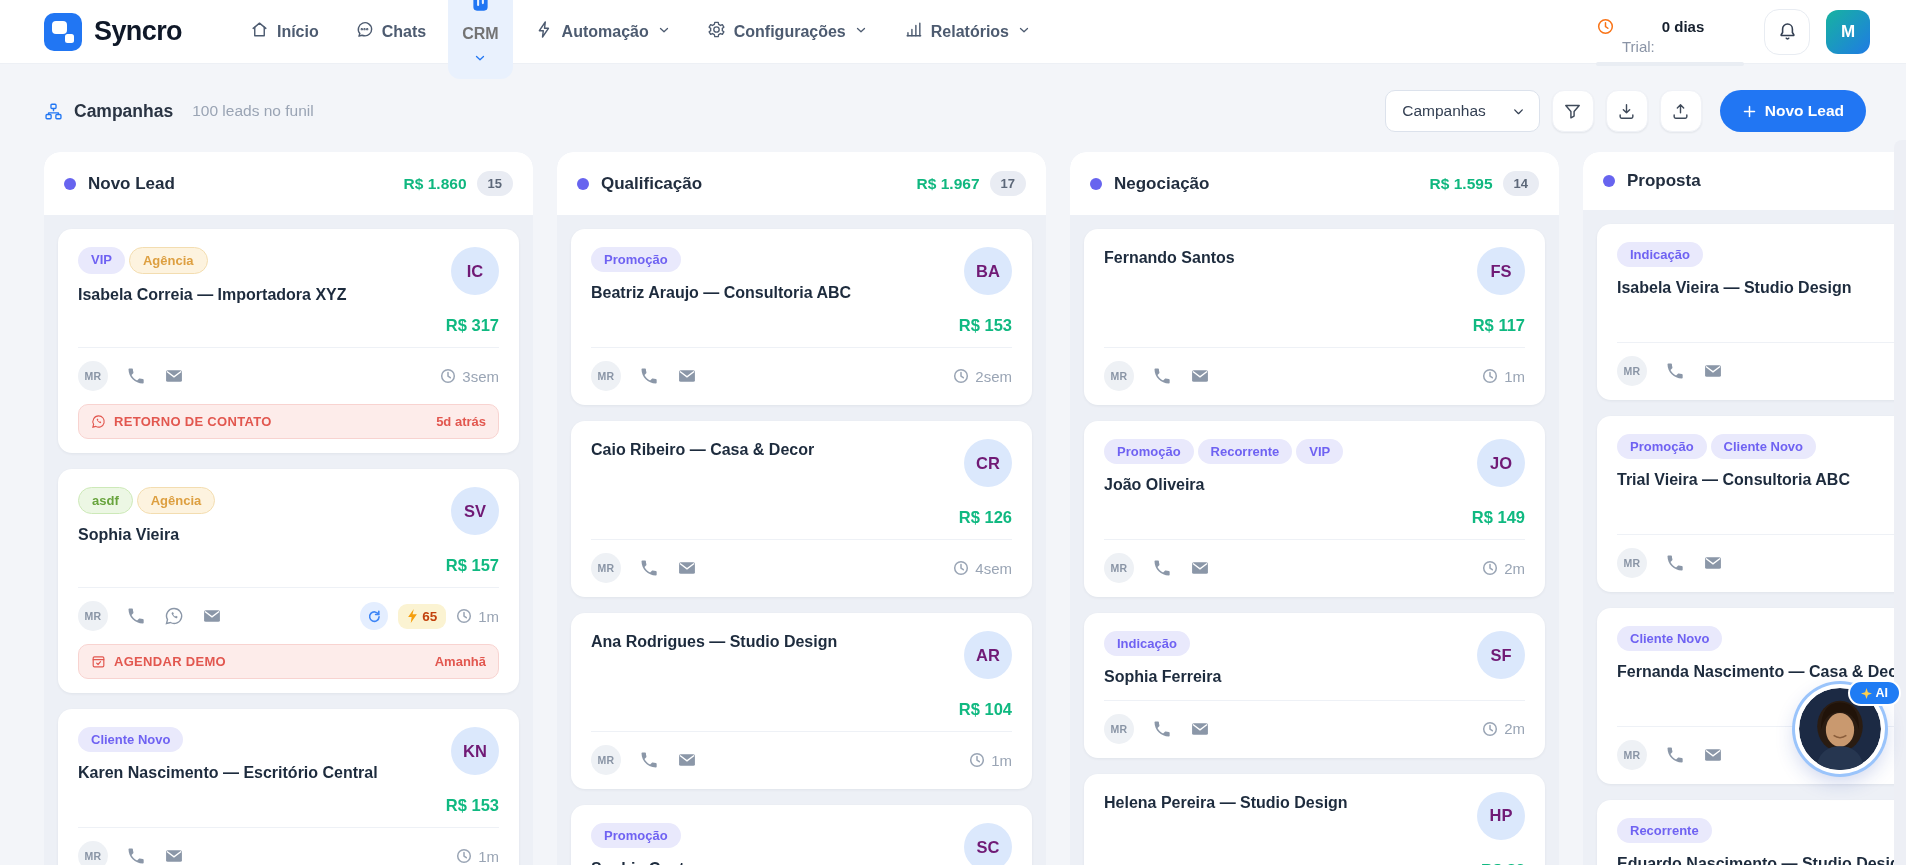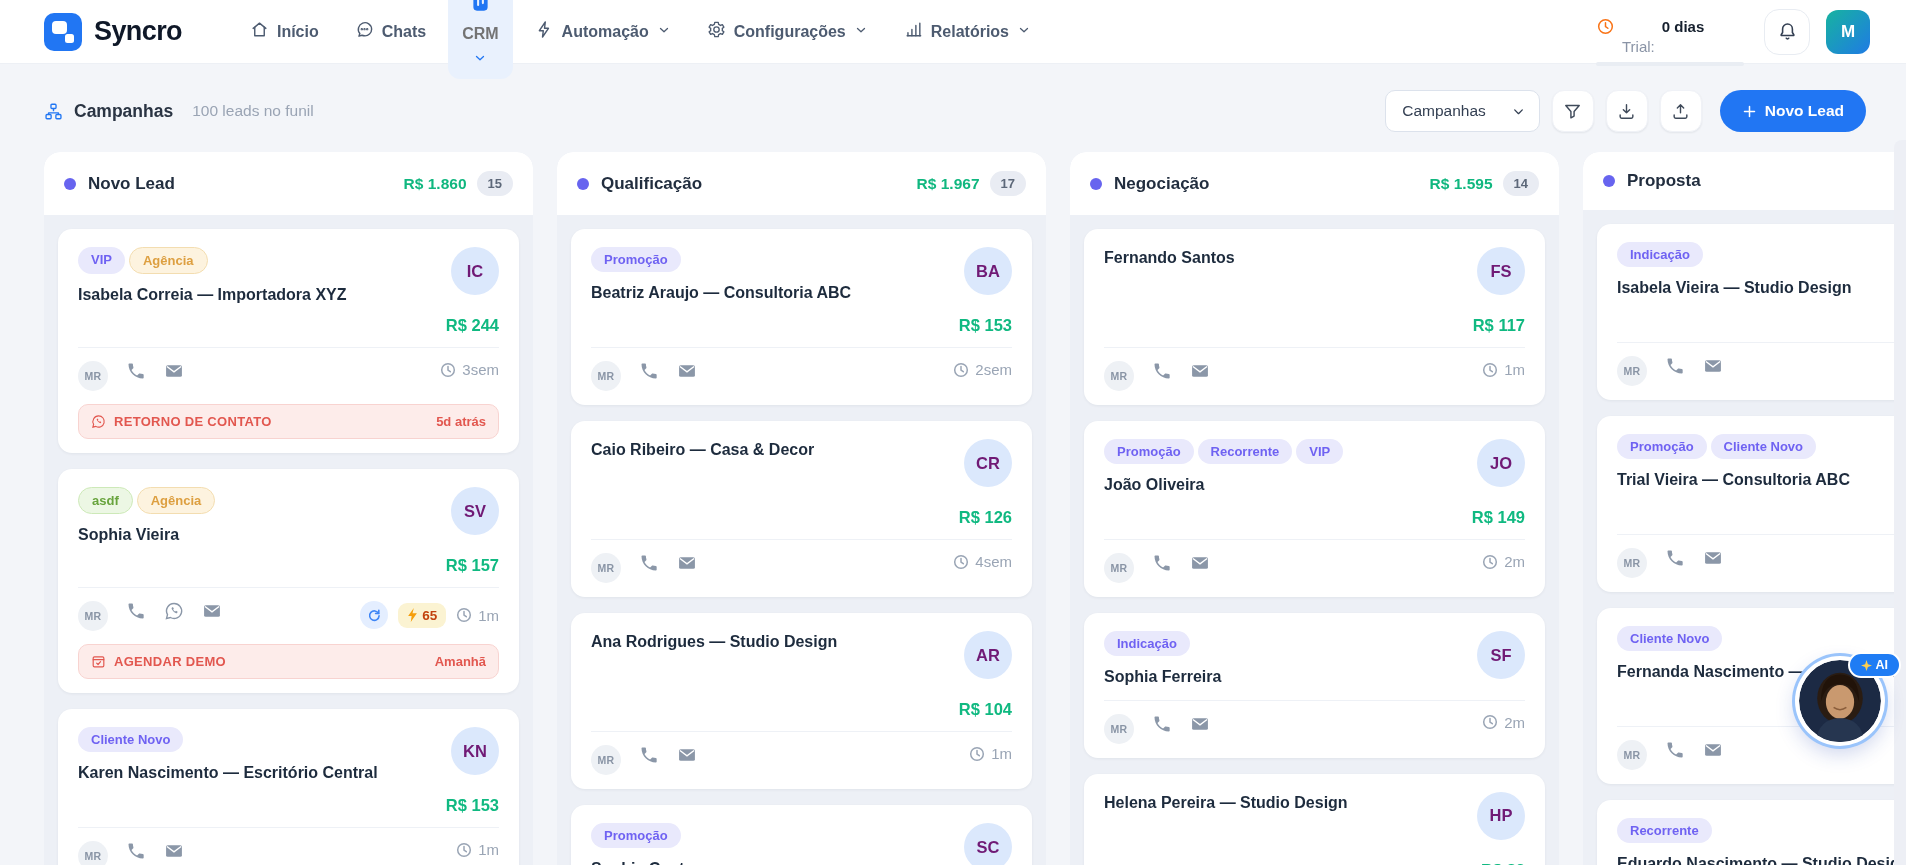--- a/index.html
+++ b/index.html
@@ -59,33 +59,33 @@
   .tag { font-size:13px; font-weight:700; padding:6px 13px; border-radius:999px; line-height:1; white-space:nowrap; }
   .tag-indigo { background:#e9e9fc; color:#6f62f2; }
   .tag-orange { background:#fdf3df; color:#dd9f40; border:1px solid #f3ddb0; }
   .tag-green  { background:#ecf7e4; color:#68a43d; border:1px solid #cde9b8; }
   .lead-name { font-size:16px; font-weight:700; color:#1d2b3d; line-height:1.35; }
   .nw { white-space:nowrap; }
   .card-side { display:flex; flex-direction:column; align-items:flex-end; justify-content:space-between; gap:12px; flex:0 0 auto; }
   .avatar { width:48px; height:48px; border-radius:50%; background:#dbe8fc; color:#701a75; font-weight:700; font-size:16.5px; display:flex; align-items:center; justify-content:center; }
   .lead-value { color:#10b981; font-weight:800; font-size:16.5px; white-space:nowrap; }
 
-  .card-foot { margin-top:12px; border-top:1px solid #eef1f6; padding-top:13px; display:flex; align-items:flex-start; gap:18px; }
+  .card-foot { margin-top:12px; border-top:1px solid #eef1f6; padding-top:13px; display:flex; align-items:center; gap:18px; }
   .owner { width:30px; height:30px; border-radius:50%; background:#eef1f5; color:#8a95a6; font-size:10.5px; font-weight:700; display:flex; align-items:center; justify-content:center; letter-spacing:.4px; flex:0 0 auto; }
   .ch { color:#8b97a8; display:flex; cursor:pointer; }
   .foot-right { margin-left:auto; display:flex; align-items:center; gap:10px; }
   .meta { display:flex; align-items:center; gap:6px; color:#9aa5b5; font-size:15px; white-space:nowrap; }
   .chip-sync { width:28px; height:28px; border-radius:50%; background:#e4eeff; color:#3f86f6; display:flex; align-items:center; justify-content:center; }
   .chip-score { display:flex; align-items:center; gap:4px; background:#fbf3d2; border-radius:9px; padding:5px 9px; color:#c2410c; font-weight:800; font-size:13.5px; }
 
   .alert { margin-top:13px; background:#fdecea; border:1px solid #f8d3d0; border-radius:10px; padding:9px 12px; display:flex; align-items:center; justify-content:space-between; color:#e2574f; font-size:13px; font-weight:700; cursor:pointer; }
   .alert-left { display:flex; align-items:center; gap:8px; letter-spacing:.3px; }
 
   
-  .ai-fab { position:absolute; left:1795px; top:656px; width:90px; height:90px; border-radius:50%; background:#fff; box-shadow:0 0 0 3px #9ac4fb, 0 8px 20px rgba(30,64,175,.22); cursor:pointer; z-index:20; }
+  .ai-fab { position:absolute; left:1795px; top:684px; width:90px; height:90px; border-radius:50%; background:#fff; box-shadow:0 0 0 3px #9ac4fb, 0 8px 20px rgba(30,64,175,.22); cursor:pointer; z-index:20; }
   .ai-photo { position:absolute; inset:4px; border-radius:50%; overflow:hidden; }
   .ai-badge { position:absolute; top:-4px; right:-16px; background:#1f7cf4; border:2px solid #fff; border-radius:999px; padding:4px 11px; color:#fff; font-size:12.5px; font-weight:800; display:flex; align-items:center; gap:4px; }
 
   
   .v-scroll { position:absolute; right:0; top:140px; bottom:0; width:12px; background:#edeff5; border-radius:8px 0 0 0; z-index:15; }
 </style>
 </head>
 <body>
 
 <header class="app-header">
@@ -254,21 +254,21 @@
         <div class="card-top">
           <div class="card-info">
             <div class="tags">
               <span class="tag tag-indigo">VIP</span>
               <span class="tag tag-orange">Agência</span>
             </div>
             <div class="lead-name">Isabela Correia — Importadora XYZ</div>
           </div>
           <div class="card-side">
             <span class="avatar">IC</span>
-            <span class="lead-value">R$ 244</span>
+            <span class="lead-value">R$ 317</span>
           </div>
         </div>
         <div class="card-foot">
           <span class="owner">MR</span>
           <span class="ch">
               <svg width="20" height="20" viewBox="0 0 24 24" fill="currentColor">
                 <path d="M6.6 10.8c1.5 2.9 3.8 5.2 6.7 6.7l2.2-2.2c.3-.3.7-.4 1-.2 1.2.4 2.4.6 3.7.6.6 0 1 .4 1 1V20c0 .6-.4 1-1 1C10.8 21 3 13.2 3 3.9c0-.6.4-1 1-1h3.3c.6 0 1 .4 1 1 0 1.3.2 2.5.6 3.7.1.3 0 .7-.2 1l-2.1 2.2z"></path>
               </svg>
             </span>
           <span class="ch">

